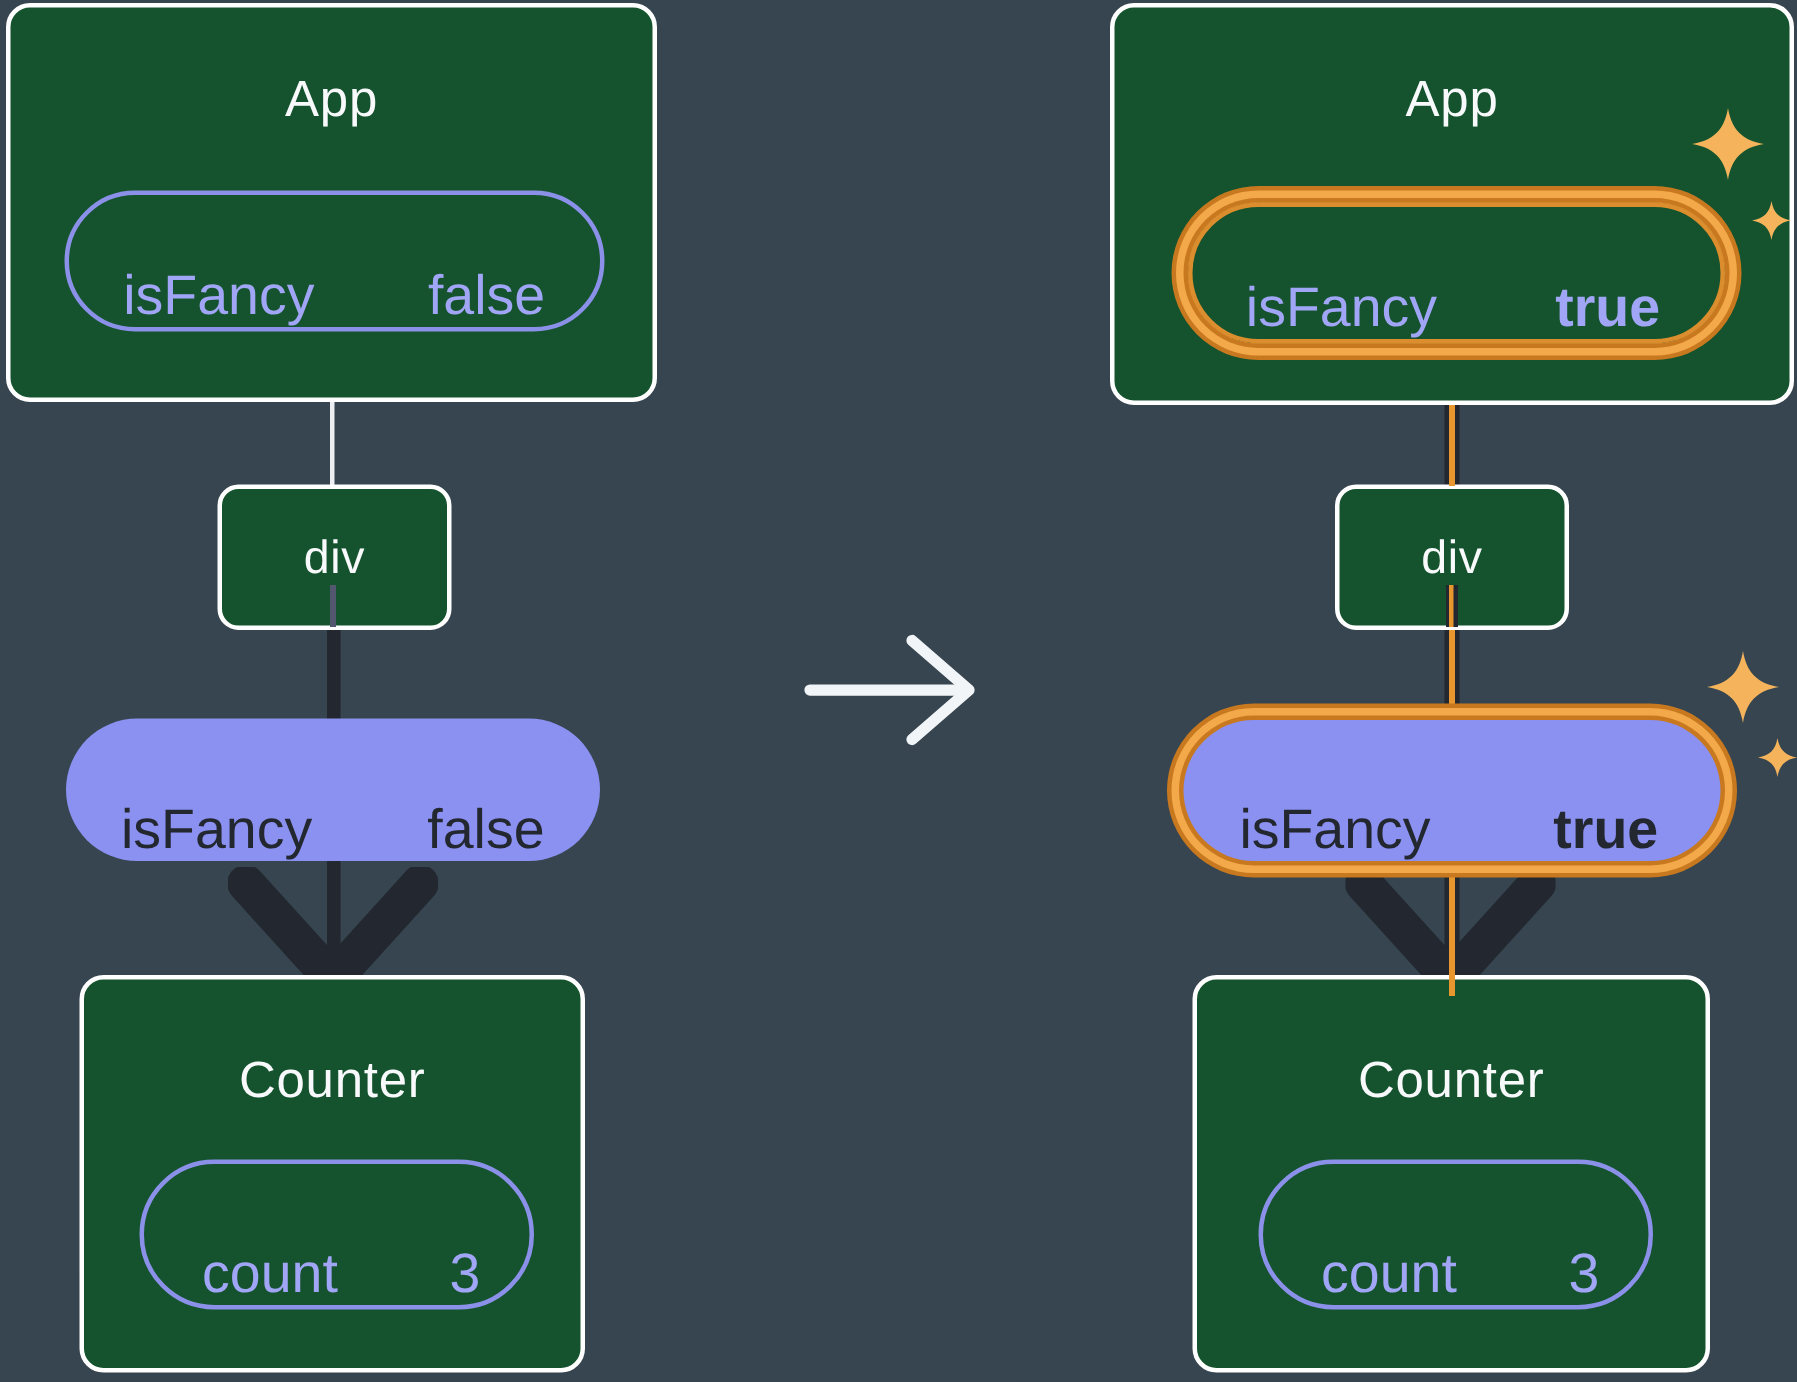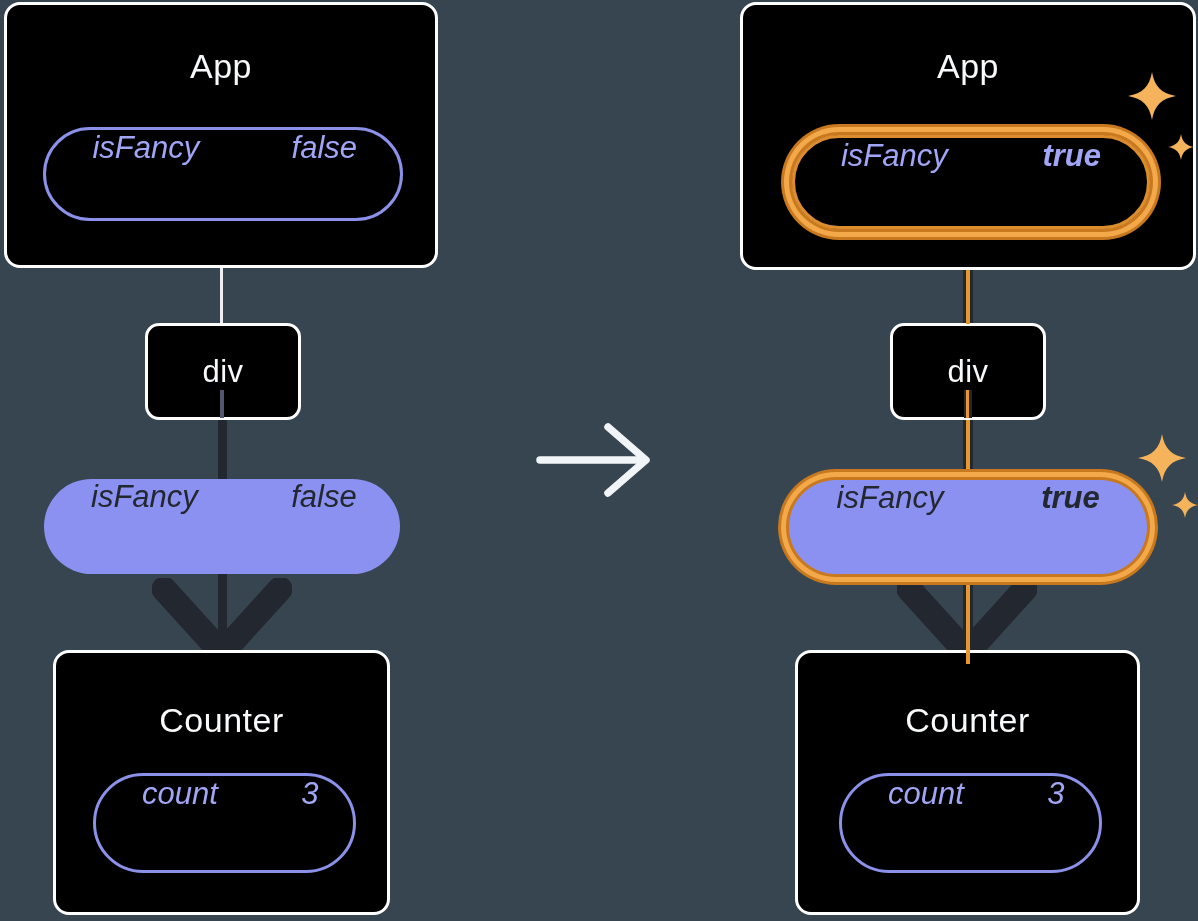--- a/index.html
+++ b/index.html
@@ -2,31 +2,31 @@
 <html><head>
 <meta charset="utf-8">
 <style>
   html,body{margin:0;padding:0;background:#36454F;}
   .page{
     position:relative;width:1198px;height:921px;background:#36454F;
     font-family:"Liberation Sans",sans-serif;overflow:hidden;
   }
   
   .node{
-    position:absolute;background:#000000;border:3px solid #FFFFFF;
+    position:absolute;background:#14532d;border:3px solid #FFFFFF;
     border-radius:16px;box-sizing:border-box;z-index:2;
   }
   .node-title{
     position:absolute;left:0;right:0;text-align:center;
     color:#F7F9FB;font-size:34px;letter-spacing:.5px;
   }
   
   .pill{
-    position:absolute;display:flex;align-items:flex-start;border-radius:999px;
-    box-sizing:border-box;font-size:31px;z-index:4;font-style:italic;
+    position:absolute;display:flex;align-items:flex-end;border-radius:999px;
+    box-sizing:border-box;font-size:37px;z-index:4;
   }
   .pill.outline{border:3px solid #8B91E9;color:#A0A6F5;background:transparent;}
   .pill.filled{background:#8B91F0;color:#23272F;}
   .pill-label{flex:1.32;display:flex;align-items:center;justify-content:center;}
   .pill-value{flex:1;display:flex;align-items:center;justify-content:center;border-radius:22px;}
   .pill-value.bold{font-weight:700;}
   .pill-divider{width:3px;background:#8B91E9;}
   .pill.filled .pill-divider{background:#23272F;}
   .pill.count .pill-label{flex:1.95;}
   

